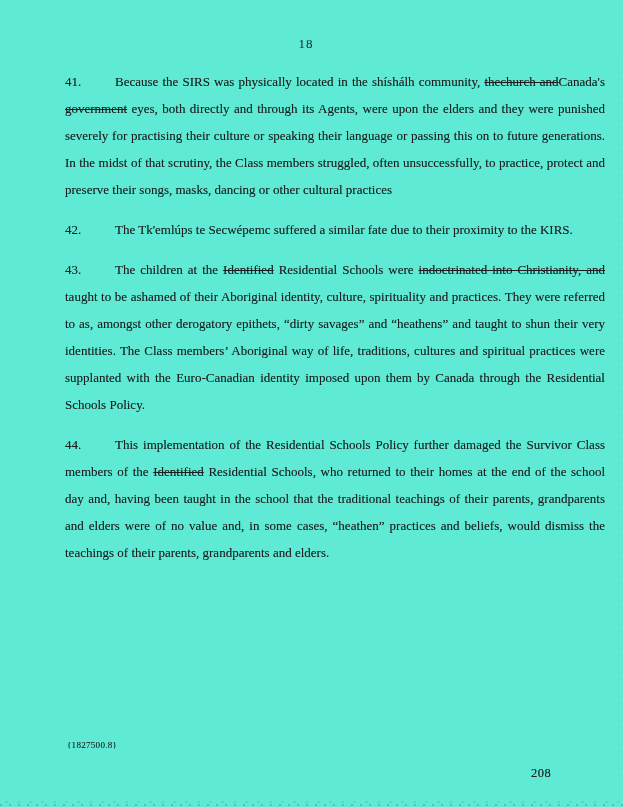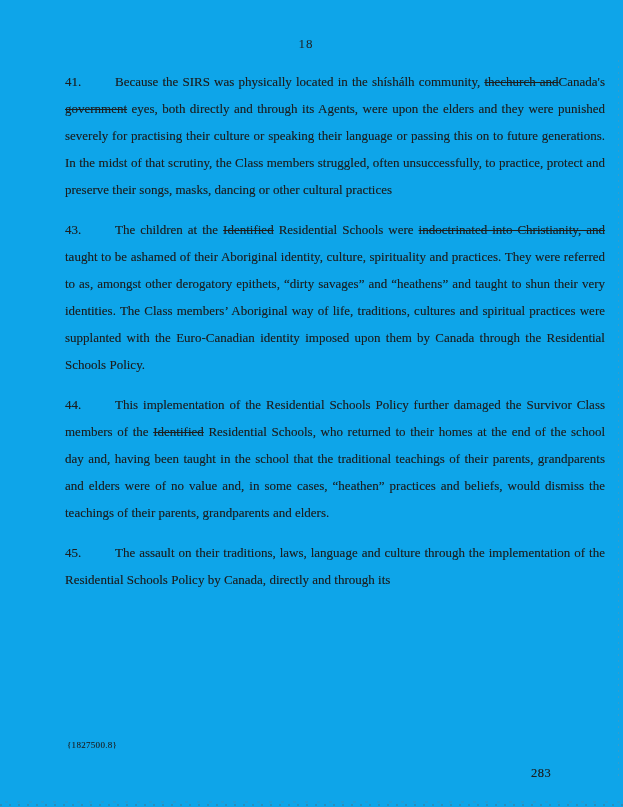--- a/index.html
+++ b/index.html
@@ -4,21 +4,21 @@
 <style>
   html, body {
     margin: 0;
     padding: 0;
     background: #ffffff;
   }
   .page {
     position: relative;
     width: 623px;
     height: 807px;
-    background: #0ea5e9;
+    background: #5eead4;
     font-family: "Liberation Serif", serif;
     color: #1e1e1e;
     overflow: hidden;
   }
   .page-number-top {
     position: absolute;
     top: 36px;
     left: 0;
     width: 612px;
     text-align: center;
@@ -88,35 +88,35 @@
 <div class="page">
 
   <div class="page-number-top">18</div>
 
   <div class="content">
 
     <p class="para">
       <span class="para-num">41.</span><span class="para-text"><span class="run-n">Because the SIRS was physically located in the shíshálh community, </span><span class="run-st">thechurch and</span><span class="run-u">Canada's</span><span class="run-n"> </span><span class="run-st">government</span><span class="run-n"> eyes, </span><span class="run-u">both directly and through its Agents,</span><span class="run-n"> were upon the elders and they were punished severely for practising their culture or speaking their language or passing this on to future generations. In the midst of that scrutiny, the Class members struggled, often unsuccessfully, to practice, protect and preserve their songs, masks, dancing or other cultural practices</span></span>
     </p>
 
+    <p class="para">
+      <span class="para-num">42.</span><span class="para-text"><span class="run-n">The Tk'emlúps te Secwépemc suffered a similar fate due to their proximity to the KIRS.</span></span>
+    </p>
 
     <p class="para">
       <span class="para-num">43.</span><span class="para-text"><span class="run-n">The children at the </span><span class="run-st">Identified</span><span class="run-n"> Residential Schools were </span><span class="run-st">indoctrinated into Christianity, and</span><span class="run-n"> taught to be ashamed of their Aboriginal identity, culture, spirituality and practices. They were referred to as, amongst other derogatory epithets, “dirty savages” and “heathens” and taught to shun their very identities. The Class members’ Aboriginal way of life, traditions, cultures and spiritual practices were supplanted with the Euro-Canadian identity imposed upon them by Canada through the Residential Schools Policy.</span></span>
     </p>
 
     <p class="para">
       <span class="para-num">44.</span><span class="para-text"><span class="run-n">This </span><span class="run-u">implementation of the Residential Schools Policy </span><span class="run-n">further damaged the Survivor Class members of the </span><span class="run-st">Identified</span><span class="run-n"> Residential Schools, who returned to their homes at the end of the school day and, having been taught in the school that the traditional teachings of their parents, grandparents and elders were of no value and, in some cases, “heathen” practices and beliefs, would dismiss the teachings of their parents, grandparents and elders.</span></span>
     </p>
 
-    <p class="para">
-      <span class="para-num">45.</span><span class="para-text"><span class="run-n">The assault on their traditions, laws, language and culture through the implementation of the Residential Schools Policy by Canada, </span><span class="run-u">directly and through its</span></span>
-    </p>
 
   </div>
 
   <div class="footer-ref">{1827500.8}</div>
 
-  <div class="footer-page">283</div>
+  <div class="footer-page">208</div>
 
   <div class="scan-noise-right"></div>
   <div class="scan-noise-bottom"></div>
 
 </div>
 
 </body></html>

